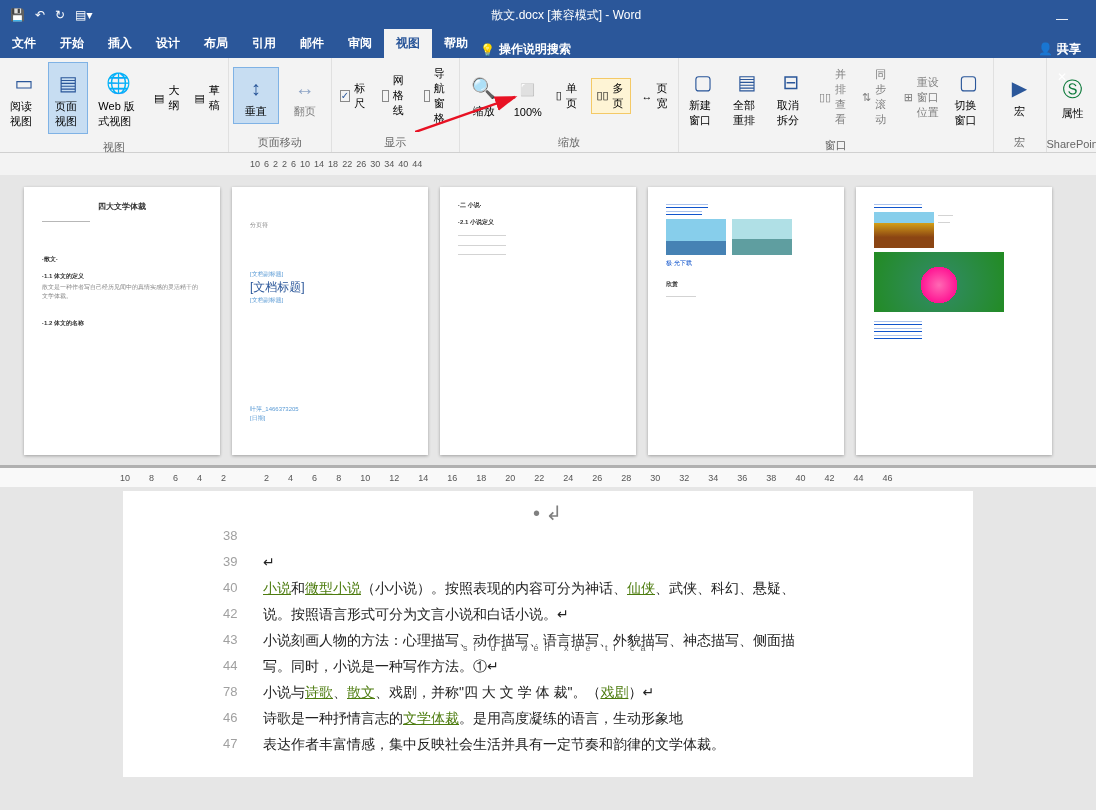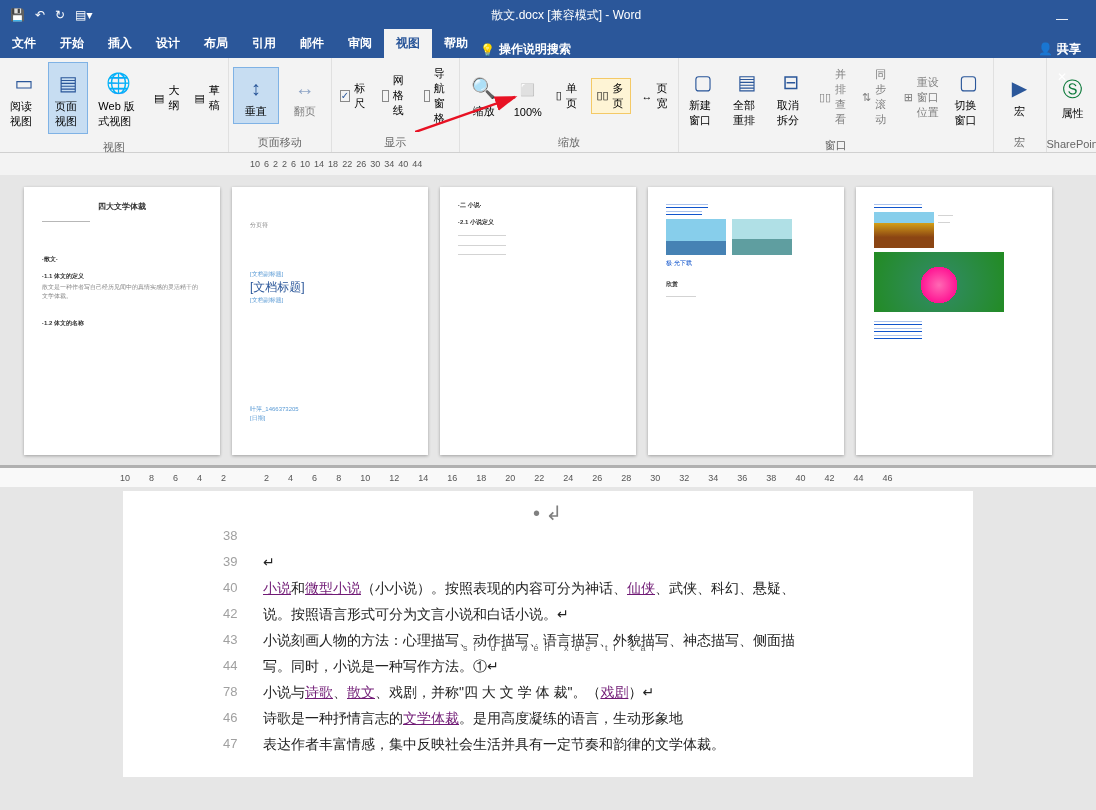--- a/index.html
+++ b/index.html
@@ -60,21 +60,21 @@
 
 
 .bottom-ruler { background: #f9f9f9; height: 22px; border-top: 3px solid #b0b0b0; display: flex; align-items: center; font-size: 9px; color: #555; padding-left: 120px; gap: 19px; }
 
 
 .doc-area { background: #e6e6e6; height: 290px; overflow: hidden; padding-top: 4px; }
 .page { background: white; width: 850px; margin: 0 auto; padding: 10px 120px 10px 100px; position: relative; min-height: 100%; }
 .doc-line { display: flex; gap: 16px; margin-bottom: 4px; font-size: 14px; line-height: 22px; }
 .doc-lnum { color: #a0a0a0; width: 24px; text-align: left; font-size: 13px; }
 .doc-text { flex: 1; color: #222; }
-.doc-text a { color: #701a75; text-decoration: underline; }
+.doc-text a { color: #4d7c0f; text-decoration: underline; }
 .section-mark { color: #808080; font-size: 20px; margin-left: 310px; }
 .pinyin { font-size: 9px; color: #666; position: relative; top: -8px; }
 </style>
 </head>
 <body>
 
 <div class="titlebar">
   <div class="qat">
     <span>💾</span>
     <span>↶</span>

